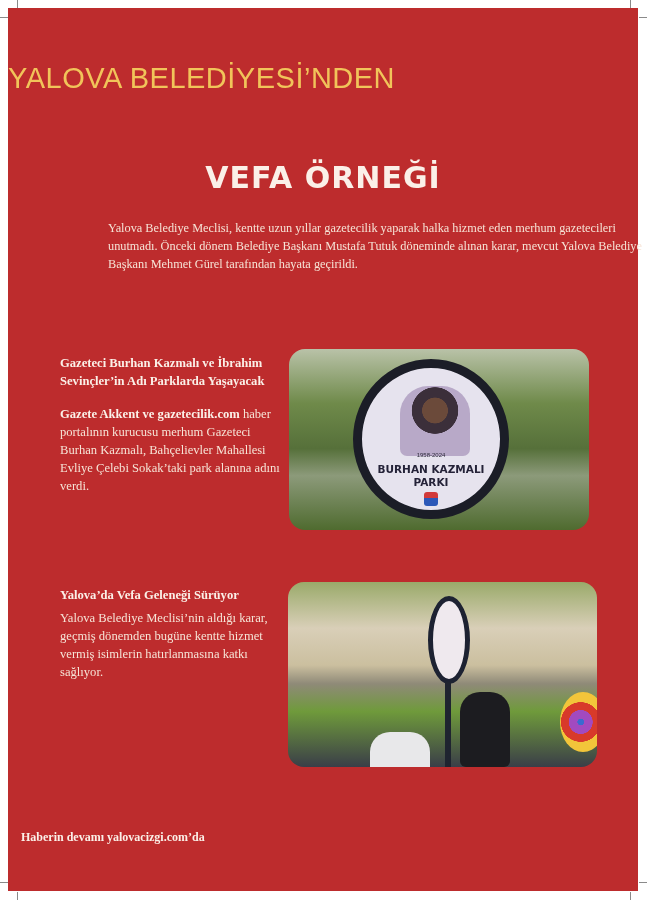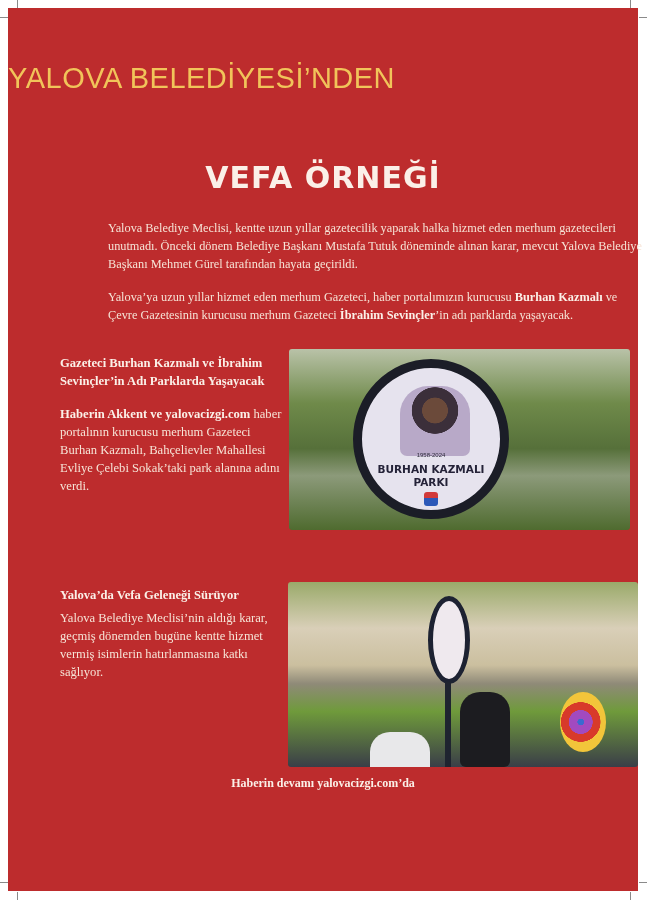--- a/index.html
+++ b/index.html
@@ -36,21 +36,21 @@
       font-size: 12.6px; line-height: 18px;
     }
     .col b { color: #fbf0e8; }
     .c-h1 { top: 346px; font-weight: bold; color: #fbf0e8; }
     .c-p1 { top: 397px; }
     .c-p2 { top: 496px; }
     .c-h2 { top: 566px; font-weight: bold; color: #fbf0e8; margin-top: 12px; }
     .c-p3 { top: 601px; }
     .c-p4 { top: 686px; }
     .photo {
-      position: absolute; border-radius: 3px; overflow: hidden; padding-left: 41px;
+      position: absolute; border-radius: 16px; overflow: hidden;
     }
     .ph1 { left: 281px; top: 341px; width: 300px; height: 181px;
       background: linear-gradient(180deg, #b9c2a8 0%, #6f8a4a 30%, #56703a 55%, #8c9a7a 70%, #4f6b2f 100%); }
     .ph2 { left: 280px; top: 574px; width: 309px; height: 185px;
       background: linear-gradient(180deg, #9aaa6a 0%, #d9cfb8 25%, #cbbf9f 45%, #8f8a78 55%, #6f9a3b 70%, #3a3e48 100%); }
     .sign1 {
       position: absolute; left: 64px; top: 10px; width: 156px; height: 160px; border-radius: 50%;
       border: 9px solid #1b1d27; background: #e6e3ee; box-sizing: border-box;
     }
     .sign1 .portrait {
@@ -66,45 +66,44 @@
     .sign1 .logo { position: absolute; left: 62px; top: 124px; width: 14px; height: 14px; border-radius: 3px; background: linear-gradient(180deg,#d23a3a 0 45%, #2c58b8 46% 100%); }
     .sign2 {
       position: absolute; left: 140px; top: 14px; width: 42px; height: 88px; border-radius: 50%;
       border: 5px solid #1d2232; background: #efe9ee; box-sizing: border-box;
     }
     .pole2 { position: absolute; left: 157px; top: 100px; width: 6px; height: 85px; background: #1f2430; }
     .man1 { position: absolute; left: 82px; top: 150px; width: 60px; height: 40px; background: #e8e8ea; border-radius: 20px 20px 0 0; }
     .man2 { position: absolute; left: 172px; top: 110px; width: 50px; height: 75px; background: #1c1c20; border-radius: 20px 20px 6px 6px; }
     .flower { position: absolute; left: 272px; top: 110px; width: 46px; height: 60px; border-radius: 50%; background: radial-gradient(circle at 45% 50%, #3a6ad0 0 8%, #a24ac0 9% 30%, #d83a2a 31% 50%, #f2c53a 51% 100%); }
     .footer {
-      position: absolute; left: 0; right: 0; top: 768px; text-align: center;
-      color: #fbf0e8; font-weight: bold; font-size: 12px;
+      position: absolute; left: 0; right: 0; top: 822px; text-align: left;
+      color: #fbf0e8; font-weight: bold; font-size: 12px; padding-left: 13px;
     }
   </style>
 </head>
 <body>
 
 <div class="crop" style="left:17px;top:0;width:1px;height:8px;"></div>
 <div class="crop" style="left:0;top:17px;width:8px;height:1px;"></div>
 <div class="crop" style="left:630px;top:0;width:1px;height:8px;"></div>
 <div class="crop" style="left:639px;top:17px;width:8px;height:1px;"></div>
 <div class="crop" style="left:17px;top:892px;width:1px;height:8px;"></div>
 <div class="crop" style="left:0;top:882px;width:8px;height:1px;"></div>
 <div class="crop" style="left:630px;top:892px;width:1px;height:8px;"></div>
 <div class="crop" style="left:639px;top:882px;width:8px;height:1px;"></div>
 
 <div class="page">
   <div class="t1">YALOVA BELEDİYESİ’NDEN</div>
   <div class="t3">VEFA ÖRNEĞİ</div>
 
   <div class="intro p1">Yalova Belediye Meclisi, kentte uzun yıllar gazetecilik yaparak halka hizmet eden merhum gazetecileri unutmadı. Önceki dönem Belediye Başkanı Mustafa Tutuk döneminde alınan karar, mevcut Yalova Belediye Başkanı Mehmet Gürel tarafından hayata geçirildi.</div>
-  <div class="intro p2"><span>Yalova’ya uzun yıllar hizmet eden merhum Gazeteci, haber portalımızın kurucusu </span><b>Burhan Kazmalı</b><span> ve Çevre Gazetesinin kurucusu merhum Gazeteci </span><b>İbrahim Sevinçler</b><span>’in adı parklarda yaşayacak.</span></div>
 
   <div class="col c-h1">Gazeteci Burhan Kazmalı ve İbrahim Sevinçler’in Adı Parklarda Yaşayacak</div>
-  <div class="col c-p1"><b>Haberin Akkent ve yalovacizgi.com</b><span> haber portalının kurucusu merhum Gazeteci Burhan Kazmalı, Bahçelievler Mahallesi Evliye Çelebi Sokak’taki park alanına adını verdi.</span></div>
+  <div class="col c-p1"><b>Gazete Akkent ve gazetecilik.com</b><span> haber portalının kurucusu merhum Gazeteci Burhan Kazmalı, Bahçelievler Mahallesi Evliye Çelebi Sokak’taki park alanına adını verdi.</span></div>
   <div class="col c-h2">Yalova’da Vefa Geleneği Sürüyor</div>
   <div class="col c-p3">Yalova Belediye Meclisi’nin aldığı karar, geçmiş dönemden bugüne kentte hizmet vermiş isimlerin hatırlanmasına katkı sağlıyor.</div>
 
   <div class="photo ph1">
     <div class="sign1">
       <div class="portrait"></div>
       <div class="years">1958-2024</div>
       <div class="name"><span>BURHAN KAZMALI</span><br><span>PARKI</span></div>
       <div class="logo"></div>
     </div>

